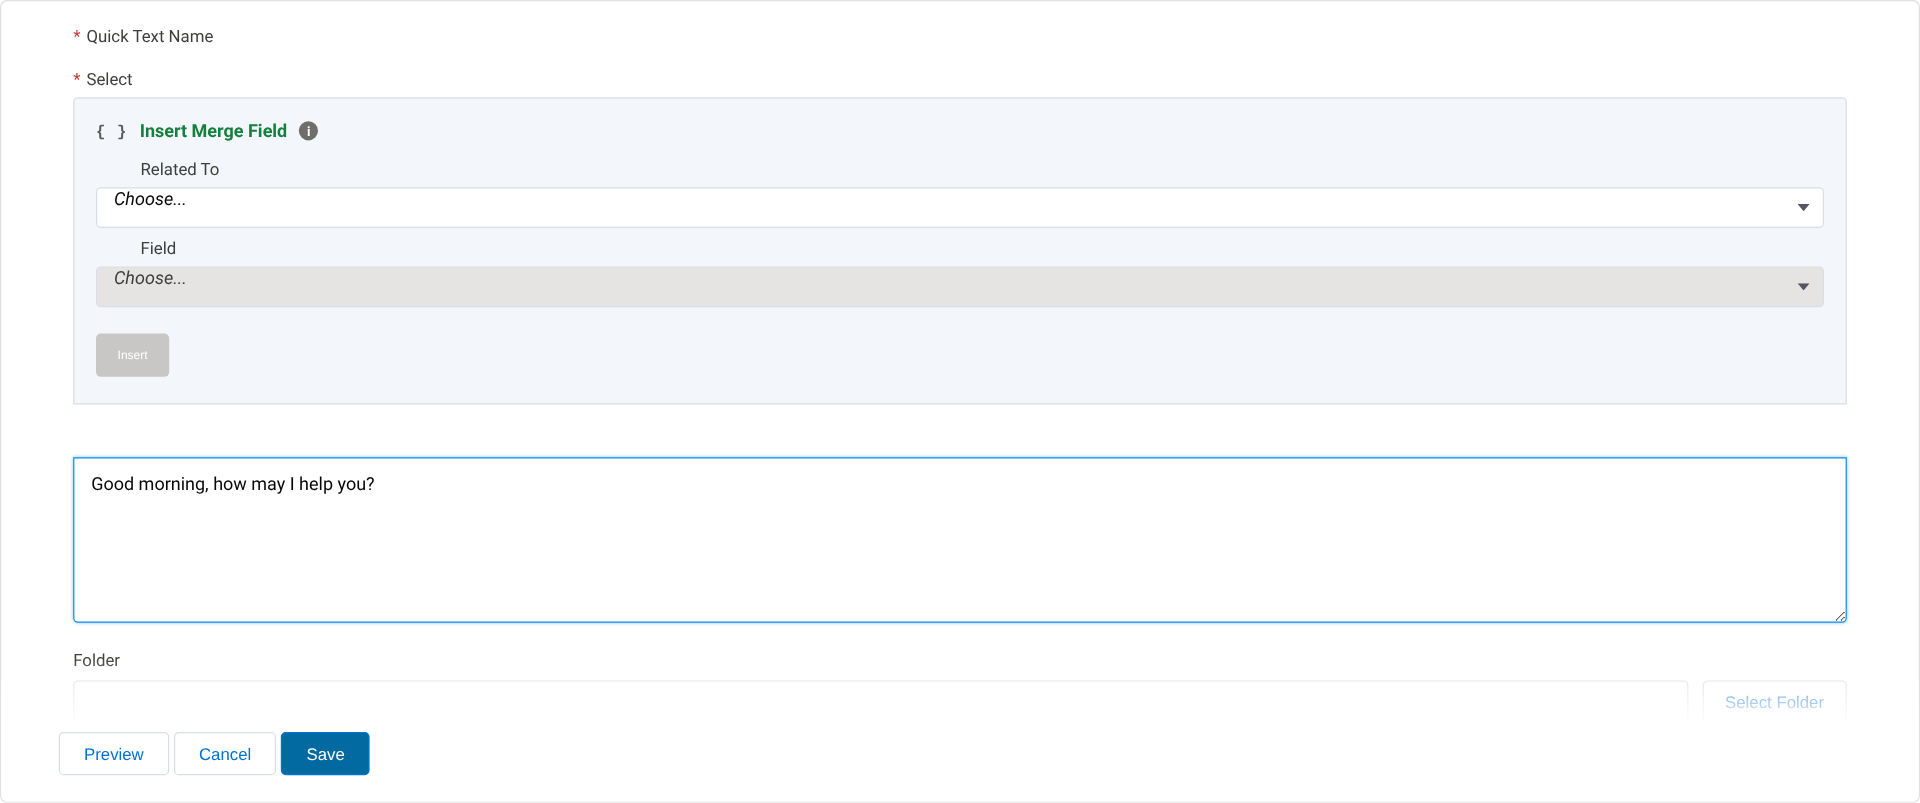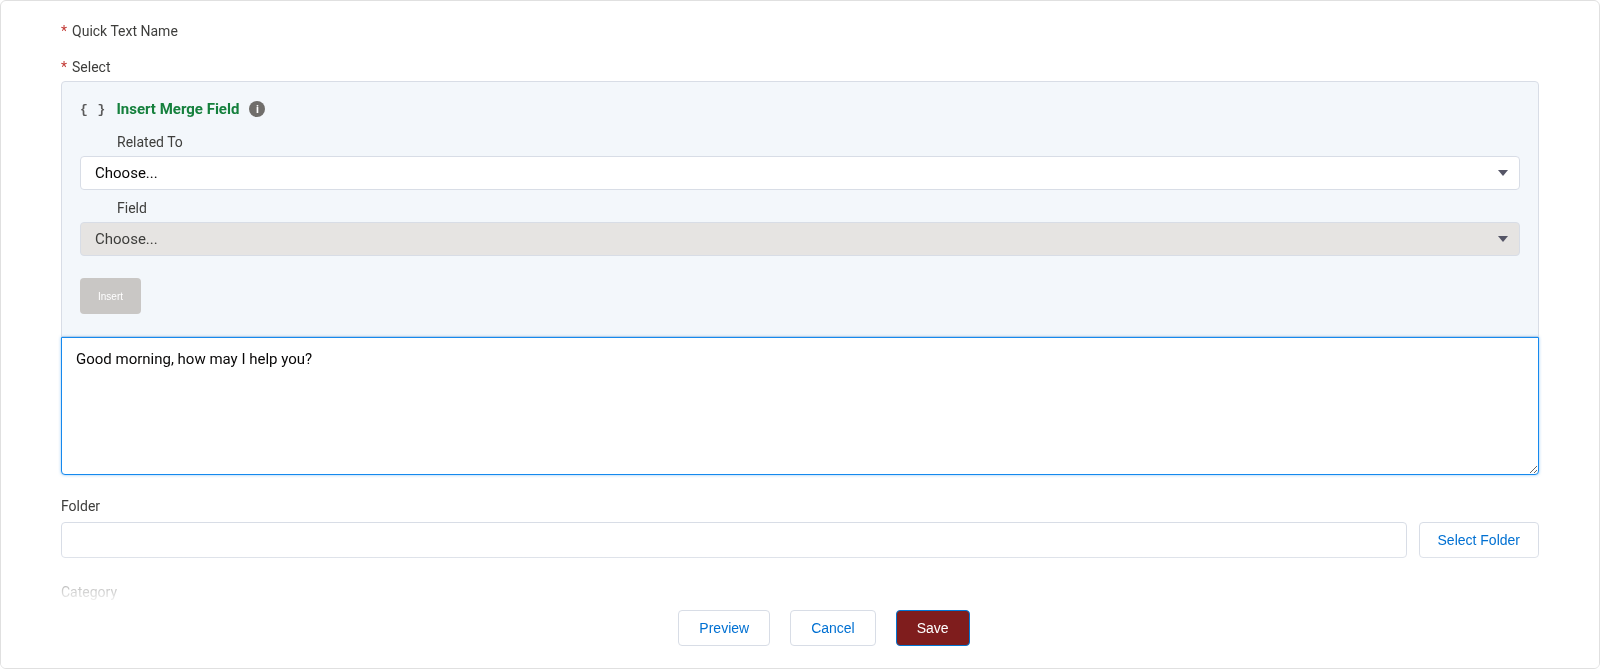--- a/index.html
+++ b/index.html
@@ -98,22 +98,23 @@
   .select-box {
     width: 100%;
     height: 34px;
     border: 1px solid #d8dde6;
     border-radius: 4px;
     background: #fff;
     padding: 0 32px 0 14px;
     font-size: 15px;
     color: #080707;
     display: flex;
-    align-items: center;
+    align-items: flex-start;
     cursor: pointer;
+    font-style: italic;
   }
   .select-box.disabled {
     background: #e6e4e2;
     color: #3e3e3c;
     cursor: default;
   }
   .caret {
     position: absolute;
     right: 12px;
     top: 50%;
@@ -138,20 +139,21 @@
     border: 1px solid #1589ee;
     border-top: 1px solid #1589ee;
     box-shadow: 0 0 3px rgba(21,137,238,0.5);
     border-radius: 0 0 4px 4px;
     padding: 12px 14px;
     font-size: 15px;
     color: #080707;
     font-family: inherit;
     resize: both;
     outline: none;
+    margin-top: 44px;
   }
   .folder-row {
     display: flex;
     gap: 12px;
     align-items: flex-start;
     margin-top: 8px;
   }
   .folder-input {
     flex: 1;
     height: 36px;
@@ -180,38 +182,37 @@
     height: 120px;
     background: linear-gradient(to bottom, rgba(255,255,255,0) 0%, rgba(255,255,255,0.95) 45%, #fff 100%);
     pointer-events: none;
   }
   .footer-bar {
     position: absolute;
     left: 0; right: 0; bottom: 0;
     height: 80px;
     display: flex;
     align-items: center;
-    justify-content: center;
-    gap: 20px;
+    gap: 4px;
     pointer-events: none;
     padding-left: 48px;
   }
   .footer-bar > * { pointer-events: auto; }
   .btn {
     height: 36px;
     padding: 0 20px;
     border-radius: 4px;
     font-size: 14px;
     cursor: pointer;
     border: 1px solid #d8dde6;
     background: #fff;
     color: #0070d2;
   }
   .btn-primary {
-    background: #7f1d1d;
+    background: #0369a1;
     border-color: #0176d3;
     color: #fff;
   }
 </style>
 </head>
 <body>
 
 <div class="outer">
   <div class="scroll-area">
 

